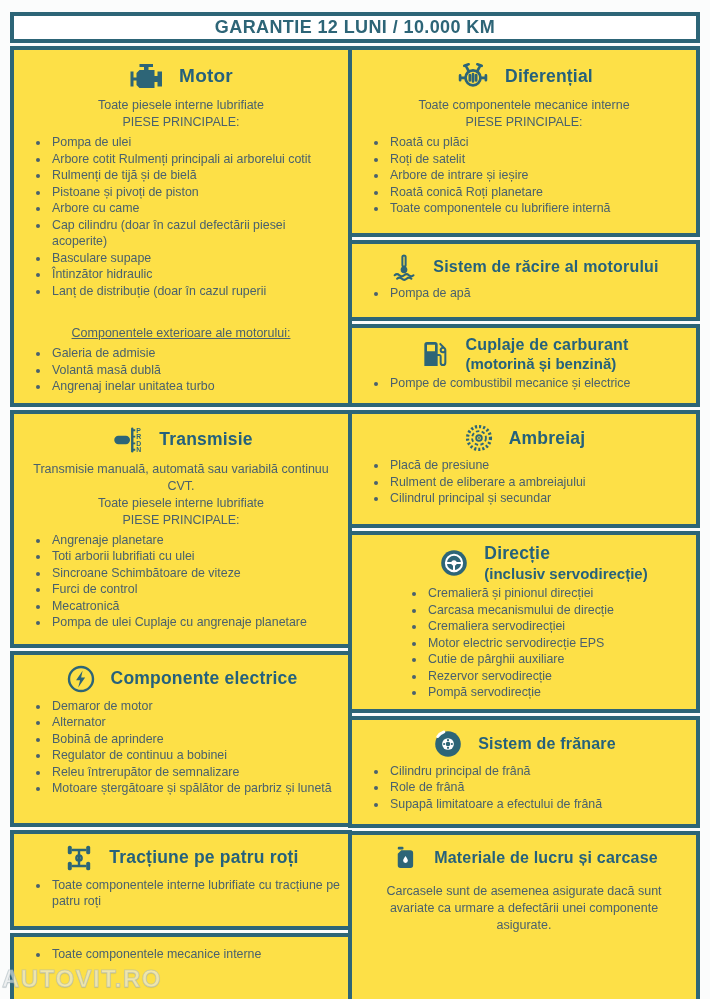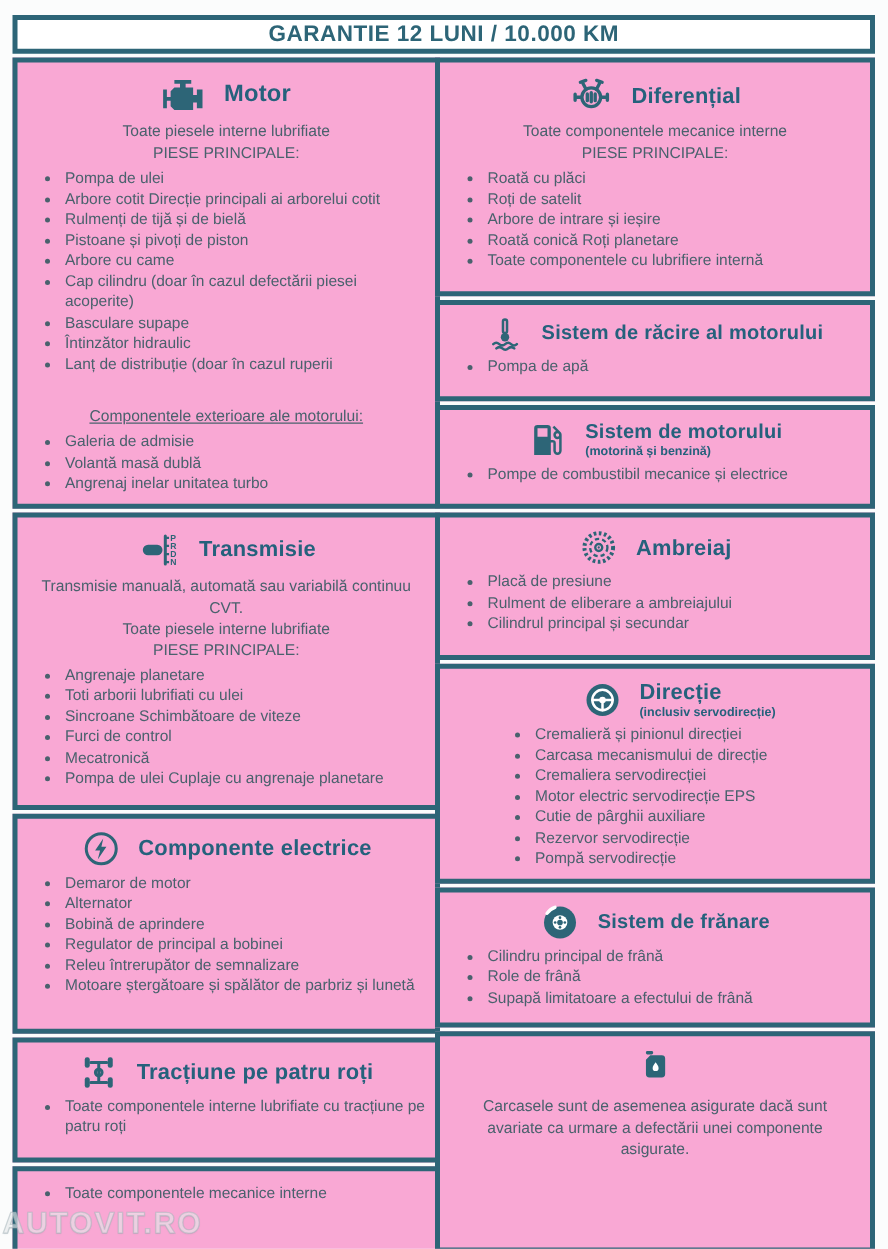--- a/index.html
+++ b/index.html
@@ -16,32 +16,32 @@
     display:flex;align-items:center;justify-content:center;box-sizing:border-box;
   }
   .hdr h1{margin:16px;font-size:18px;font-weight:bold;letter-spacing:.4px;color:var(--frame,#2d6577);}
   
   .cols{display:flex;margin-top:3px;align-items:flex-start;}
   .col{display:flex;flex-direction:column;}
   .col-left{width:342px;}
   .col-right{width:352px;margin-left:-4px;}
   
   .box{
-    border:4px solid var(--frame,#2d6577);background:#f9a8d4;box-sizing:border-box;
+    border:4px solid var(--frame,#2d6577);background:#fde047;box-sizing:border-box;
     margin-bottom:3px;padding:6px 8px 4px;position:relative;width:100%;
   }
   .sec-head{display:flex;align-items:center;justify-content:center;gap:14px;margin:2px 0 3px;}
   .icon{display:inline-flex;color:var(--frame,#2d6577);flex:0 0 auto;}
   .icon svg{width:32px;height:32px;display:block;}
   .sec-motor .icon svg,.sec-diferential .icon svg,.sec-transmisie .icon svg{width:36px;height:36px;}
   .sec-materiale .icon svg,.sec-racire .icon svg{width:30px;height:30px;}
   h2{margin:0;font-size:17.5px;font-weight:bold;color:var(--heading,#25617c);letter-spacing:.2px;}
   .sec-motor h2{font-size:19px;}
   .sec-racire h2,.sec-carburant h2,.sec-franare h2,.sec-materiale h2{font-size:16px;}
-  .subtitle{font-size:10px;font-weight:bold;color:var(--heading,#25617c);margin-top:1px;}
+  .subtitle{font-size:15px;font-weight:bold;color:var(--heading,#25617c);margin-top:1px;}
   
   .centerlines{margin:0 2px;}
   .cline{font-size:12.5px;line-height:17px;text-align:center;}
   ul.bullets{margin:3px 0 4px;padding-left:28px;}
   ul.bullets li{font-size:12.4px;line-height:16.5px;padding-left:2px;}
   ul.bullets + .centerlines{margin-top:26px;text-decoration:underline;}
   .paras .para{font-size:12.5px;line-height:17px;text-align:center;margin:10px 4px 0;}
   
   .sec-motor{min-height:333px;}
   .sec-transmisie{min-height:238px;}
@@ -84,21 +84,21 @@
             <div class="titles">
               <h2>Motor</h2>
             </div>
           </div>
           <div class="centerlines">
             <div class="cline">Toate piesele interne lubrifiate</div>
             <div class="cline">PIESE PRINCIPALE:</div>
           </div>
           <ul class="bullets">
             <li>Pompa de ulei</li>
-            <li>Arbore cotit Direcție principali ai arborelui cotit</li>
+            <li>Arbore cotit Rulmenți principali ai arborelui cotit</li>
             <li>Rulmenți de tijă și de bielă</li>
             <li>Pistoane și pivoți de piston</li>
             <li>Arbore cu came</li>
             <li>Cap cilindru (doar în cazul defectării piesei acoperite)</li>
             <li>Basculare supape</li>
             <li>Întinzător hidraulic</li>
             <li>Lanț de distribuție (doar în cazul ruperii</li>
           </ul>
           <div class="centerlines">
             <div class="cline">Componentele exterioare ale motorului:</div>
@@ -149,21 +149,21 @@
               </svg>
             </span>
             <div class="titles">
               <h2>Componente electrice</h2>
             </div>
           </div>
           <ul class="bullets">
             <li>Demaror de motor</li>
             <li>Alternator</li>
             <li>Bobină de aprindere</li>
-            <li>Regulator de principal a bobinei</li>
+            <li>Regulator de continuu a bobinei</li>
             <li>Releu întrerupător de semnalizare</li>
             <li>Motoare ștergătoare și spălător de parbriz și lunetă</li>
           </ul>
         </section>
         <section class="box sec-tractiune">
           <div class="sec-head">
             <span class="icon">
               <svg viewBox="0 0 24 24" fill="none" stroke="currentColor" stroke-width="1.8" stroke-linecap="round">
                 <path d="M7.2 6h9.6M7.2 18h9.6M12 6v12"></path>
                 <circle cx="12" cy="12" r="2"></circle>
@@ -233,21 +233,21 @@
           </ul>
         </section>
         <section class="box sec-carburant">
           <div class="sec-head">
             <span class="icon">
               <svg viewBox="0 0 24 24">
                 <path fill="currentColor" d="M18,10A1,1 0 0,1 17,9A1,1 0 0,1 18,8A1,1 0 0,1 19,9A1,1 0 0,1 18,10M12,10H6V5H12M19.77,7.23L19.78,7.22L16.06,3.5L15,4.56L17.11,6.67C16.17,7 15.5,7.93 15.5,9A2.5,2.5 0 0,0 18,11.5C18.36,11.5 18.69,11.42 19,11.29V18.5A1,1 0 0,1 18,19.5A1,1 0 0,1 17,18.5V14A2,2 0 0,0 15,12H14V5A2,2 0 0,0 12,3H6A2,2 0 0,0 4,5V21H14V13.5H15.5V18.5A2.5,2.5 0 0,0 18,21A2.5,2.5 0 0,0 20.5,18.5V9C20.5,8.31 20.22,7.68 19.77,7.23Z"></path>
               </svg>
             </span>
             <div class="titles">
-              <h2>Sistem de motorului</h2>
+              <h2>Cuplaje de carburant</h2>
               <div class="subtitle">(motorină și benzină)</div>
             </div>
           </div>
           <ul class="bullets">
             <li>Pompe de combustibil mecanice și electrice</li>
           </ul>
         </section>
         <section class="box sec-ambreiaj">
           <div class="sec-head">
             <span class="icon">
@@ -319,20 +319,23 @@
         </section>
         <section class="box sec-materiale">
           <div class="sec-head">
             <span class="icon">
               <svg viewBox="0 0 24 24">
                 <path fill="currentColor" d="M6.2 8.6 9 5.8h7.3A2.2 2.2 0 0 1 18.5 8v9.8a2.2 2.2 0 0 1-2.2 2.2H8.4a2.2 2.2 0 0 1-2.2-2.2z"></path>
                 <rect x="6.2" y="3" width="4.6" height="2.2" rx="0.9" fill="currentColor"></rect>
                 <path d="M12.4 10.3c1.2 1.7 1.9 2.7 1.9 3.7a1.9 1.9 0 1 1-3.8 0c0-1 .7-2 1.9-3.7z" fill="#fff"></path>
               </svg>
             </span>
+            <div class="titles">
+              <h2>Materiale de lucru și carcase</h2>
+            </div>
           </div>
           <div class="paras">
             <div class="para">Carcasele sunt de asemenea asigurate dacă sunt avariate ca urmare a defectării unei componente asigurate.</div>
           </div>
         </section>
       </div>
   </div>
 </div>
 
 <div class="watermark">AUTOVIT.RO</div>

